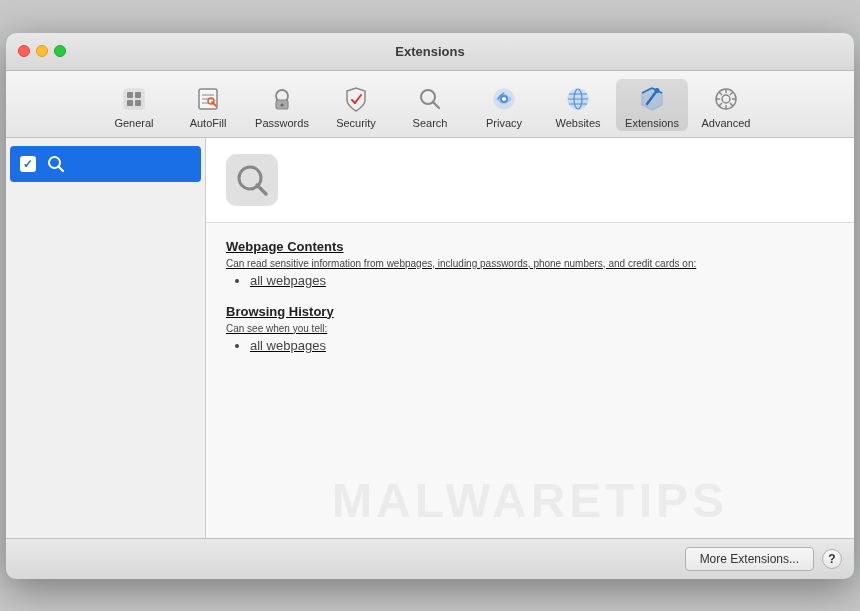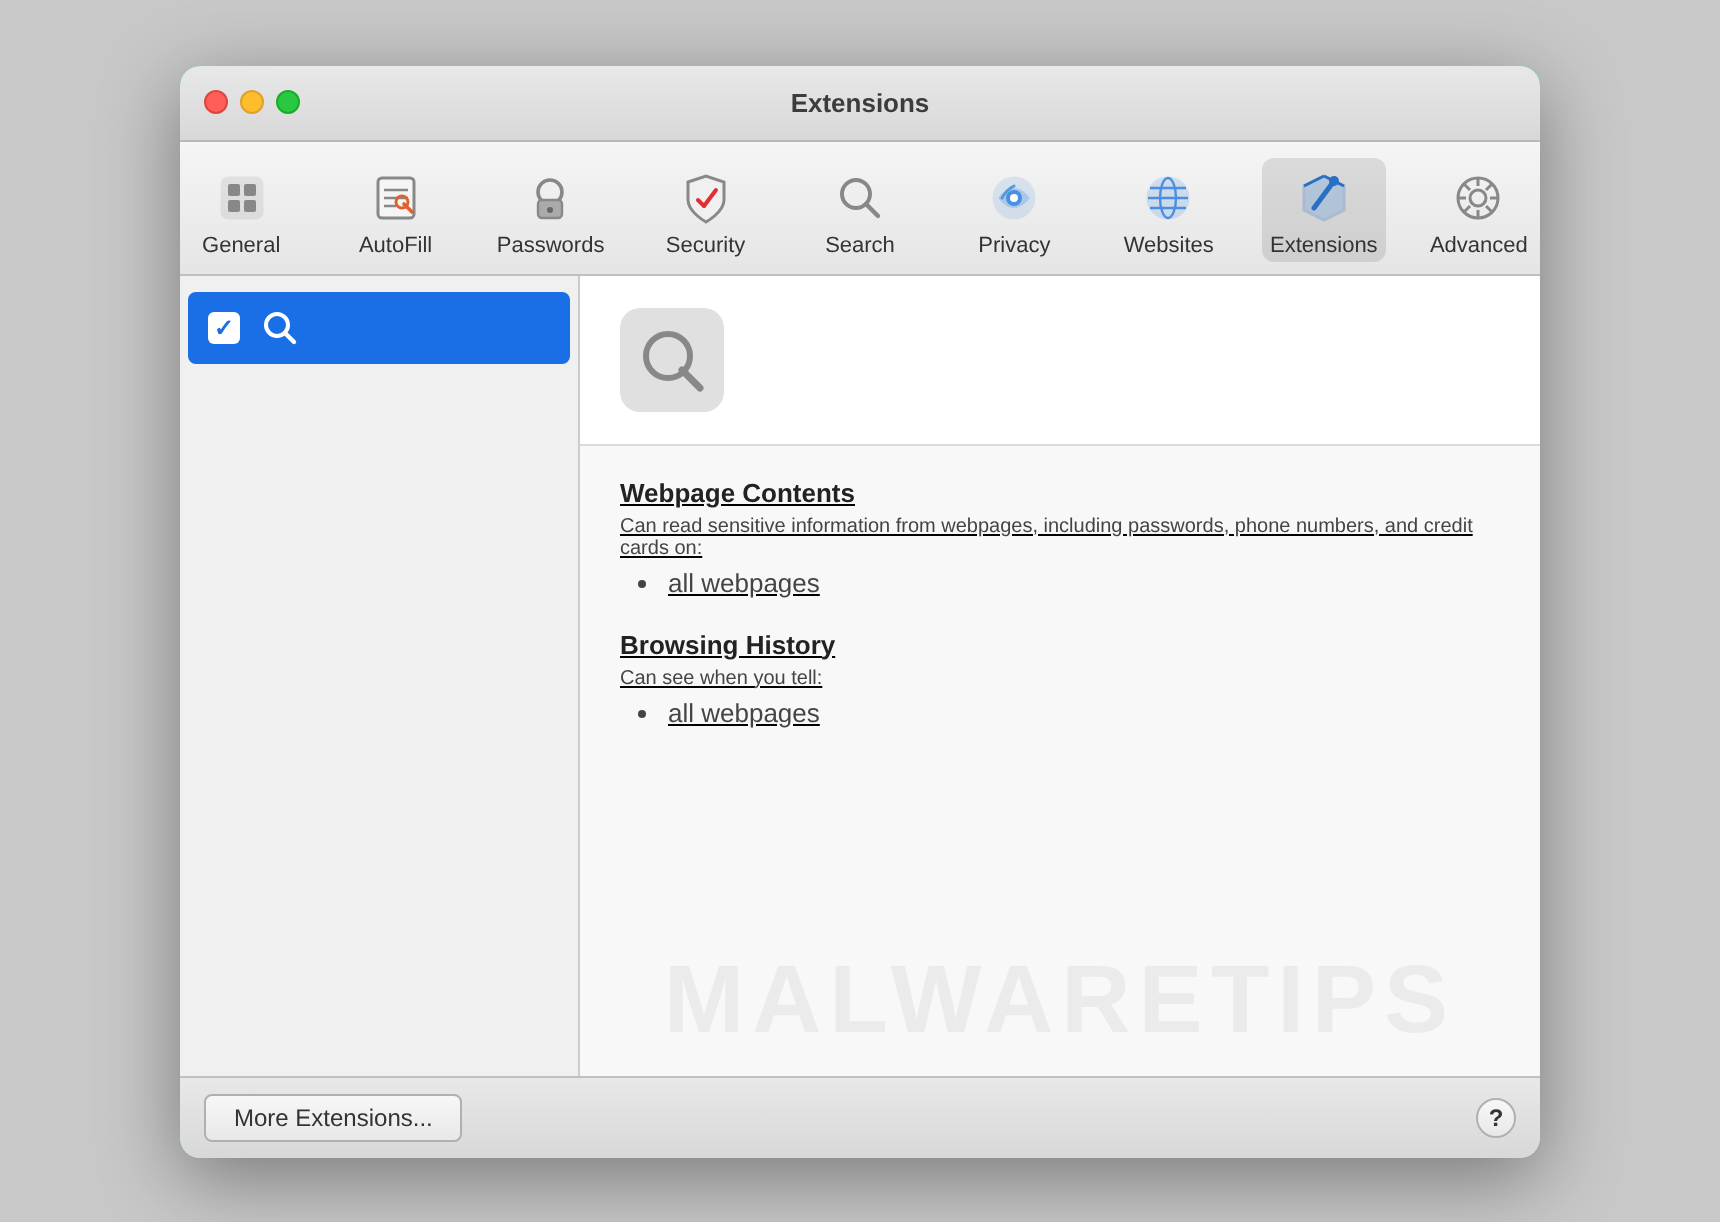--- a/index.html
+++ b/index.html
@@ -9,21 +9,21 @@
       background: #c8c8c8;
       display: flex;
       align-items: center;
       justify-content: center;
       width: 860px;
       height: 611px;
       overflow: hidden;
     }
 
     .window {
-      width: 680px;
+      width: 848px;
       background: #5eead4;
       border-radius: 10px;
       box-shadow: 0 10px 40px rgba(0,0,0,0.4);
       overflow: hidden;
       display: flex;
       flex-direction: column;
     }
 
     
     .titlebar {
@@ -61,21 +61,21 @@
     }
 
     
     .toolbar {
       background: linear-gradient(to bottom, #f5f5f5, #e5e5e5);
       border-bottom: 1px solid #c0c0c0;
       padding: 8px 0 6px;
       display: flex;
       align-items: center;
       justify-content: center;
-      gap: 16px;
+      gap: 2px;
     }
 
     .toolbar-item {
       display: flex;
       flex-direction: column;
       align-items: center;
       width: 72px;
       padding: 4px 4px 2px;
       cursor: pointer;
       border-radius: 6px;
@@ -270,21 +270,21 @@
       user-select: none;
     }
 
     
     .bottom-bar {
       background: linear-gradient(to bottom, #e8e8e8, #d8d8d8);
       border-top: 1px solid #c0c0c0;
       padding: 8px 12px;
       display: flex;
       align-items: center;
-      justify-content: space-between;
+      justify-content: flex-end;
       gap: 8px;
     }
 
     .more-extensions-btn {
       padding: 4px 14px;
       border: 1px solid #b0b0b0;
       border-radius: 4px;
       font-size: 12px;
       background: linear-gradient(to bottom, #f7f7f7, #e8e8e8);
       cursor: pointer;

